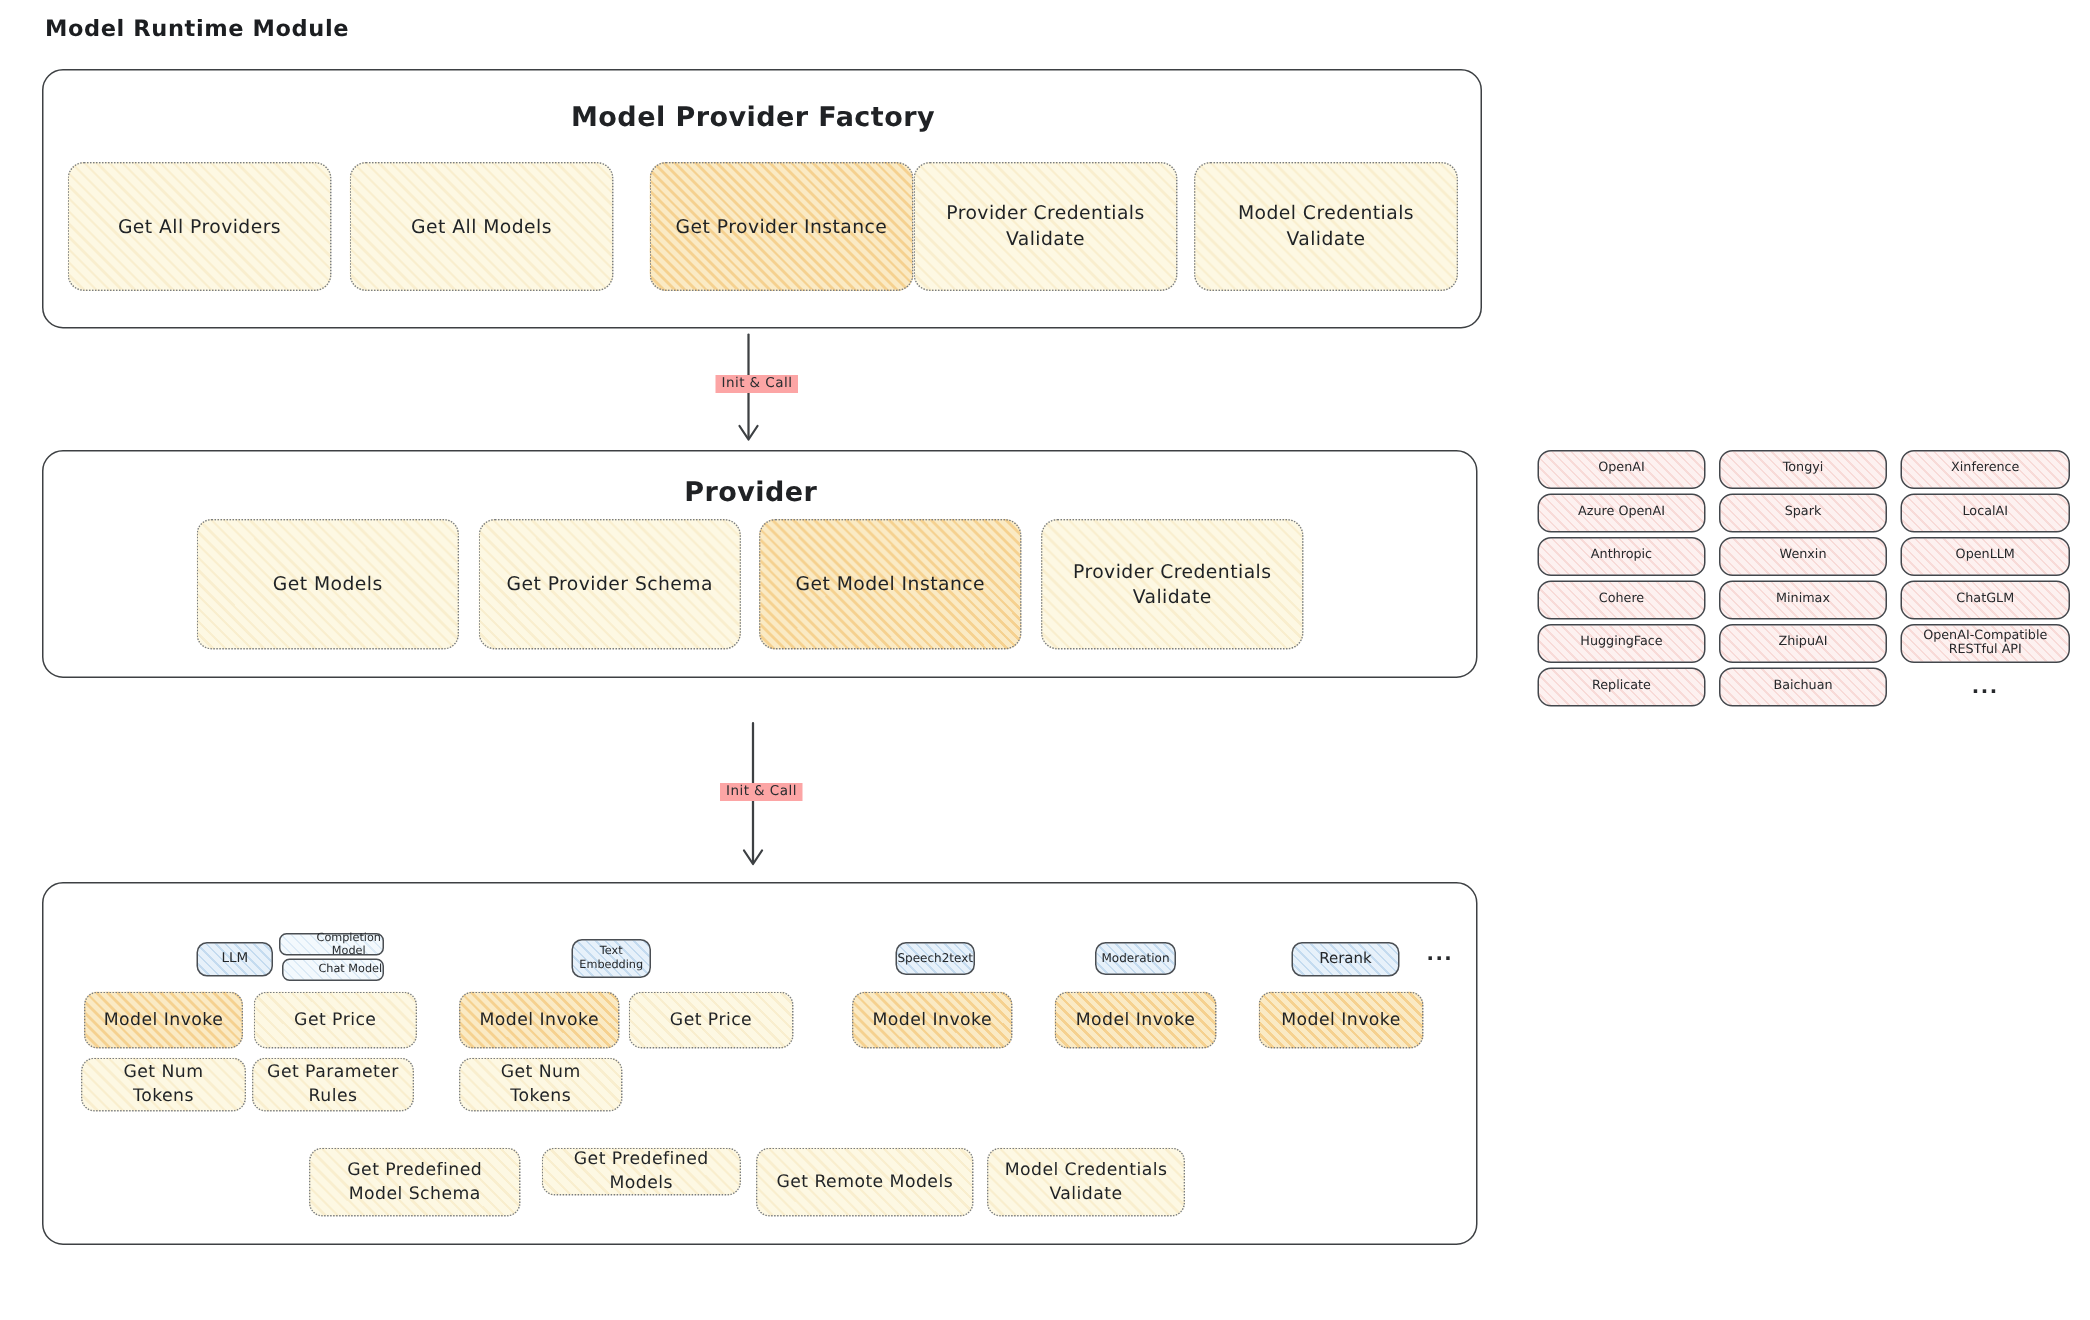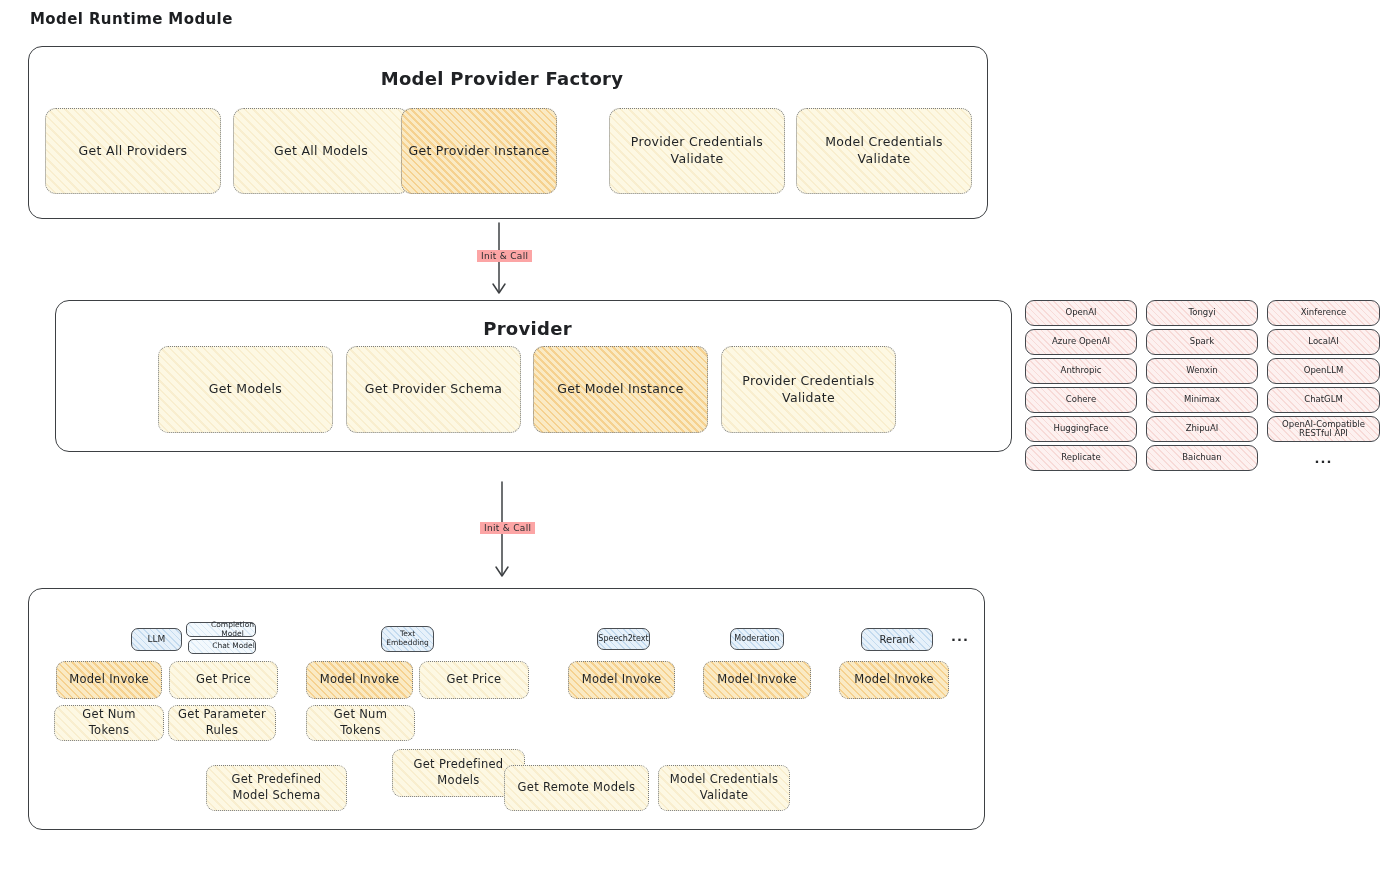--- a/index.html
+++ b/index.html
@@ -169,32 +169,32 @@
 <body>
 
 <div class="canvas">
 
   <div class="page-title">Model Runtime Module</div>
 
   <section class="box" style="left:28px; top:46px; width:960px; height:173px;">
     <div class="box-title" style="top:21px;">Model Provider Factory</div>
     <div class="node cream" style="left:16px;  top:61px; width:176px; height:86px;">Get All Providers</div>
     <div class="node cream" style="left:204px; top:61px; width:176px; height:86px;">Get All Models</div>
-    <div class="node orange" style="left:372px; top:61px; width:156px; height:86px;">Get Provider Instance</div>
+    <div class="node orange" style="left:404px; top:61px; width:176px; height:86px;">Get Provider Instance</div>
     <div class="node cream" style="left:580px; top:61px; width:176px; height:86px;">Provider Credentials Validate</div>
     <div class="node cream" style="left:767px; top:61px; width:176px; height:86px;">Model Credentials Validate</div>
   </section>
 
   <svg class="arrow" style="left:489px; top:222px;" width="20" height="76">
     <line x1="10" y1="1" x2="10" y2="70"></line>
     <path d="M4 62 L10 71 L16 62"></path>
   </svg>
   <div class="arrow-label" style="left:477px; top:250px;">Init &amp; Call</div>
 
-  <section class="box stacked" style="left:28px; top:300px; width:957px; height:152px;margin-left:27px;">
+  <section class="box stacked" style="left:28px; top:300px; width:957px; height:152px;">
     <div class="box-title" style="top:17px;">Provider</div>
     <div class="node cream" style="left:102px; top:45px; width:175px; height:87px;border-radius:10px;">Get Models</div>
     <div class="node cream" style="left:290px; top:45px; width:175px; height:87px;">Get Provider Schema</div>
     <div class="node orange" style="left:477px; top:45px; width:175px; height:87px;">Get Model Instance</div>
     <div class="node cream" style="left:665px; top:45px; width:175px; height:87px;">Provider Credentials Validate</div>
   </section>
 
   <div class="pgrid">
     <div class="ppill">OpenAI</div>
     <div class="ppill">Tongyi</div>
@@ -239,18 +239,18 @@
     <div class="node node-sm cream" style="left:390px; top:72px; width:110px; height:38px;">Get Price</div>
     <div class="node node-sm orange" style="left:539px; top:72px; width:107px; height:38px;">Model Invoke</div>
     <div class="node node-sm orange" style="left:674px; top:72px; width:108px; height:38px;">Model Invoke</div>
     <div class="node node-sm orange" style="left:810px; top:72px; width:110px; height:38px;">Model Invoke</div>
 
     <div class="node node-sm cream" style="left:25px;  top:116px; width:110px; height:36px;">Get Num Tokens</div>
     <div class="node node-sm cream" style="left:139px; top:116px; width:108px; height:36px;">Get Parameter Rules</div>
     <div class="node node-sm cream" style="left:277px; top:116px; width:109px; height:36px;">Get Num Tokens</div>
 
     <div class="node node-sm cream" style="left:177px; top:176px; width:141px; height:46px;">Get Predefined Model Schema</div>
-    <div class="node node-sm cream" style="left:332px; top:160px; width:133px; height:48px;margin-left:31px;">Get Predefined Models</div>
+    <div class="node node-sm cream" style="left:332px; top:176px; width:133px; height:32px;">Get Predefined Models</div>
     <div class="node node-sm cream" style="left:475px; top:176px; width:145px; height:46px;">Get Remote Models</div>
     <div class="node node-sm cream" style="left:629px; top:176px; width:132px; height:46px;">Model Credentials Validate</div>
   </section>
 
 </div>
 
 </body></html>

